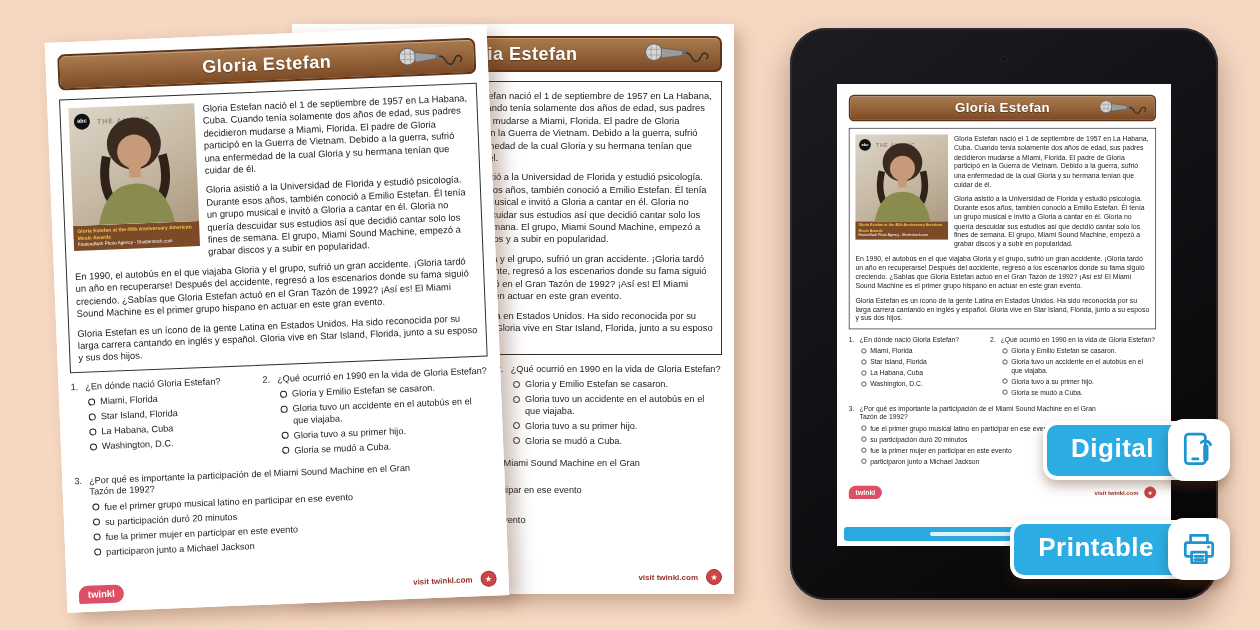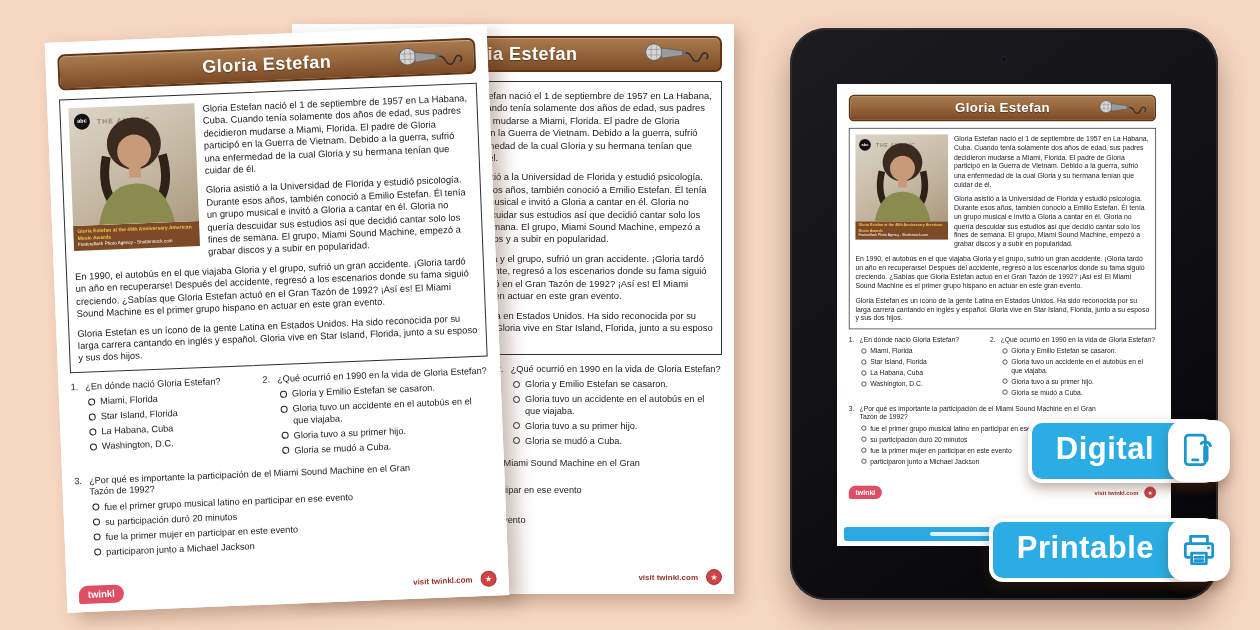--- a/index.html
+++ b/index.html
@@ -95,21 +95,21 @@
     display:flex; align-items:center; justify-content:center;
   }
   .txt-strip { width:46%; height:4px; border-radius:2px; background:rgba(255,255,255,.85); }
 
   
   .badge { position:absolute; display:flex; align-items:center; z-index:5; }
   .badge-digital   { top:419px; right:30px; }
   .badge-printable { top:518px; right:30px; }
   .pill {
     background:#2bade4; border:4px solid #fff; border-radius:14px;
-    color:#fff; font-size:31px; font-weight:700; letter-spacing:.5px;
+    color:#fff; font-size:26px; font-weight:700; letter-spacing:.5px;
     padding:8px 60px 12px 24px;
     box-shadow:0 6px 12px rgba(80,40,15,.35);
   }
   .iconbox {
     position:relative; z-index:1; margin-left:-50px;
     width:62px; height:62px; background:#fff; border-radius:16px;
     box-shadow:0 6px 12px rgba(80,40,15,.30);
     display:flex; align-items:center; justify-content:center;
   }
   .iconbox svg { width:40px; height:40px; stroke:#1d95cf; fill:none; stroke-width:2.6; stroke-linecap:round; stroke-linejoin:round; }

